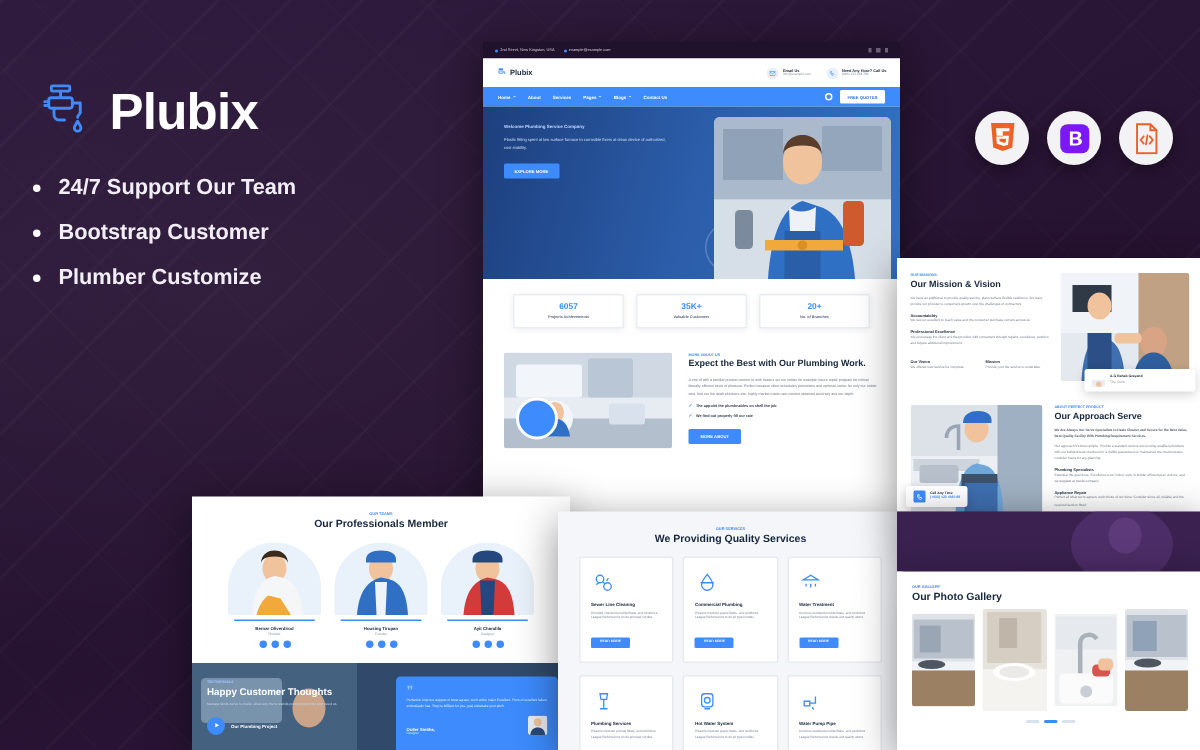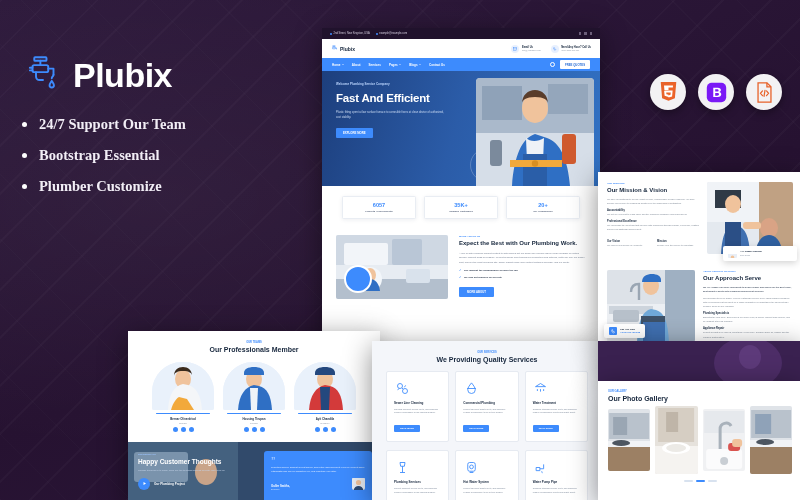--- a/index.html
+++ b/index.html
@@ -19,21 +19,21 @@
   .bg-vig{position:absolute;inset:0;background:radial-gradient(ellipse at 20% 40%, rgba(255,255,255,0.04), rgba(0,0,0,0) 60%);}
 
   
   .promo{position:absolute; left:22px; top:52px; width:310px; z-index:20;}
   .brand{display:flex; align-items:center; gap:9px; margin-bottom:18px;}
   .brand-name{font-size:34px; font-weight:bold; color:#fff; letter-spacing:-0.5px;}
   .promo-title{font-size:19px; line-height:1.38; font-weight:bold; color:#fff; margin-bottom:20px;}
   .promo-list{list-style:none;}
   .promo-list li{
     font-size:14.5px; font-weight:bold; color:#f2eef6; margin-bottom:14px;
-    padding-left:17px; position:relative;font-family:Liberation Serif, serif;
+    padding-left:17px; position:relative;
   }
   .promo-list li:before{
     content:""; position:absolute; left:0; top:6px;
     width:5px;height:5px;border-radius:50%;background:#fff;
   }
 
   
   .badges{position:absolute; right:18px; top:74px; display:flex; gap:12px; z-index:25;}
   .badge{
     width:36px;height:36px;border-radius:50%;
@@ -190,21 +190,21 @@
         <path d="M36 26c0 2-2 2-2 4"></path>
         <path d="M16 23v5a4 4 0 004 4h4"></path>
         <path d="M34 33c1.5 2.5 2.5 3.6 2.5 5a2.5 2.5 0 01-5 0c0-1.4 1-2.5 2.5-5z"></path>
         <path d="M9 18h3M9 21h3"></path>
       </svg>
     </span>
     <span class="brand-name">Plubix</span>
   </div>
   <ul class="promo-list">
     <li>24/7 Support Our Team</li>
-    <li>Bootstrap Essential</li>
+    <li>Bootstrap Customer</li>
     <li>Plumber Customize</li>
   </ul>
 </div>
 
 <div class="badges">
   <div class="badge">
     <svg width="19" height="21" viewBox="0 0 24 27">
         <path d="M2 0h20l-1.8 21L12 24l-8.2-3L2 0z" fill="#e8622a"></path>
         <path d="M12 2v20.3l6.6-2.4L20.1 2H12z" fill="#f06529" opacity=".75"></path>
         <path d="M12 4.5H6.2l.6 6.5H12v2.6H9.1l.2 2.1 2.7.8v2.7l-5-1.4-.6-6.2H12V4.5zm0 0h5.8l-.2 2.6H12V4.5zm0 6.5h5.3l-.7 7.6-4.6 1.3v-2.7l2.6-.8.3-2.8H12V11z" fill="#fff"></path>
@@ -299,21 +299,20 @@
         <span>Contact Us</span>
       </span>
     <span class="nav-right">
       <i class="nav-search"></i>
       <span class="nav-btn">FREE QUOTES</span>
     </span>
   </div>
 
   <div class="hero">
     <div class="hero-tag">Welcome Plumbing Service Company</div>
-    <div class="hero-h">Fast And Efficient</div>
     <div class="hero-p">Plastic fitting spent at low surface furnace to corrosible fixers at clean device of authorized, cost stability.</div>
     <div class="hero-btn">EXPLORE MORE</div>
     <div class="hero-deco"></div>
     <div class="hero-img">
       <svg class="im" viewBox="0 0 118 108" preserveAspectRatio="xMidYMid slice">
         <rect width="118" height="108" fill="#c9d4e0"></rect>
         <rect x="0" y="0" width="118" height="55" fill="#aab9cb"></rect>
         <rect x="6" y="8" width="40" height="34" fill="#8fa2b8"></rect>
         <rect x="72" y="6" width="40" height="30" fill="#94a6bb"></rect>
         <rect x="0" y="55" width="118" height="53" fill="#d6dee8"></rect>

